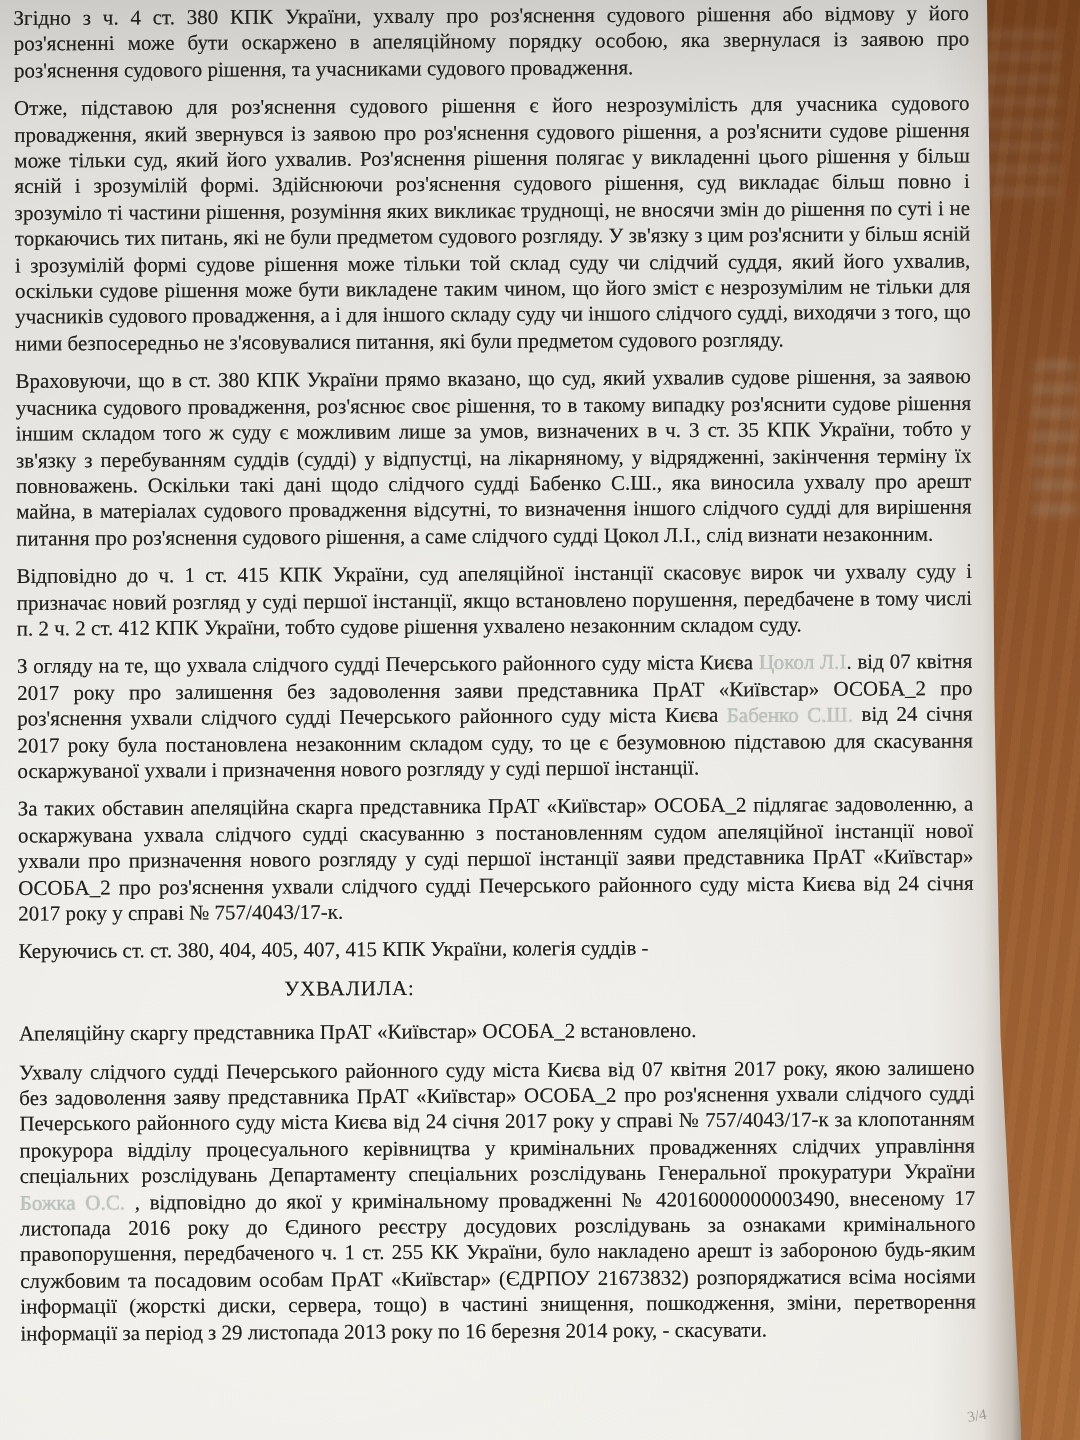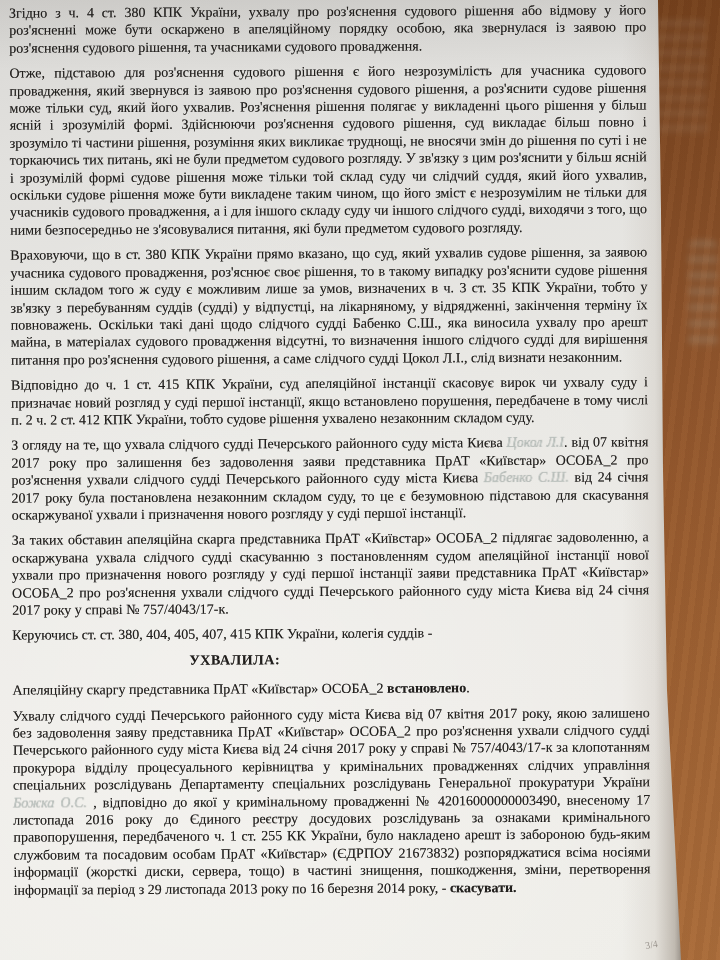--- a/index.html
+++ b/index.html
@@ -57,23 +57,23 @@
     color:#211f1d;
     font-size:14px;line-height:17.4px;
     text-shadow:0 0 0.4px rgba(40,38,36,0.55);
   }
   .doc-text p{margin:0 0 8px 0;}
   .doc-text p.body{text-align:justify;}
   .doc-text p.heading{
     margin:4px 0 12px 0;padding-left:177px;
     font-weight:bold;letter-spacing:0.6px;text-align:left;
   }
-  span.bold{font-weight:bold;}
+  span.bold{font-weight:normal;}
   span.faded{
-    color:#b3bdb9;opacity:.85;filter:blur(0.4px);font-style:italic;
+    color:#b3bdb9;opacity:.85;filter:blur(0.4px);
   }
   .page-marker{
     position:absolute;left:645px;top:939px;
     font-size:10px;color:rgba(70,62,55,0.45);
     transform:rotate(-10deg);font-family:"Liberation Serif",serif;
   }
 </style>
 </head>
 <body>
 

